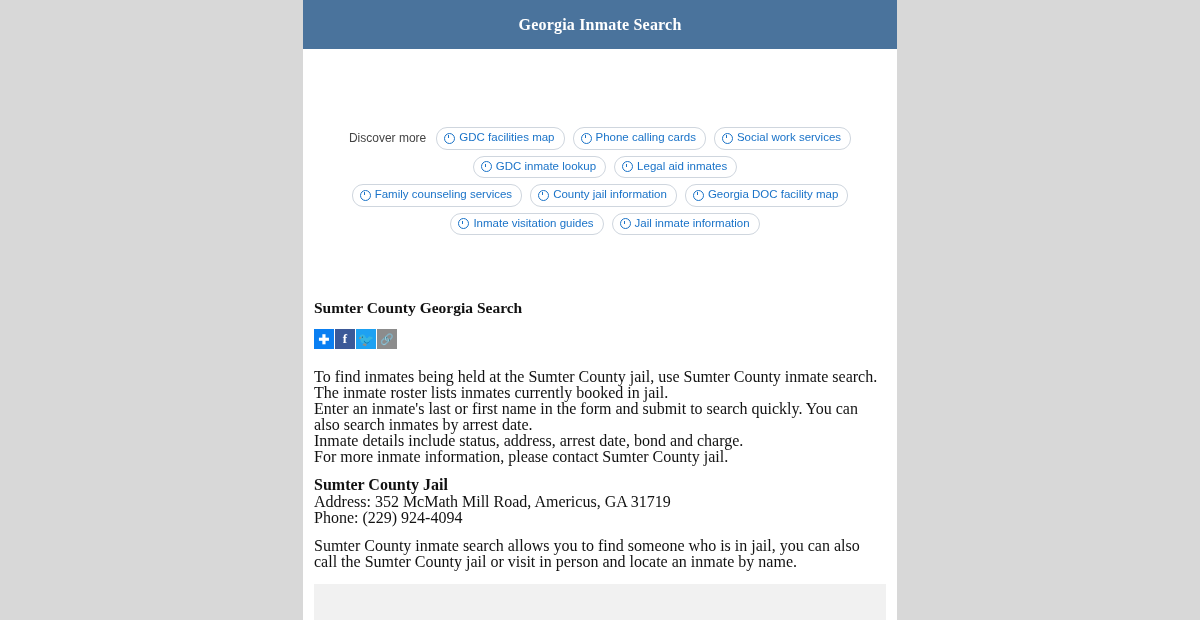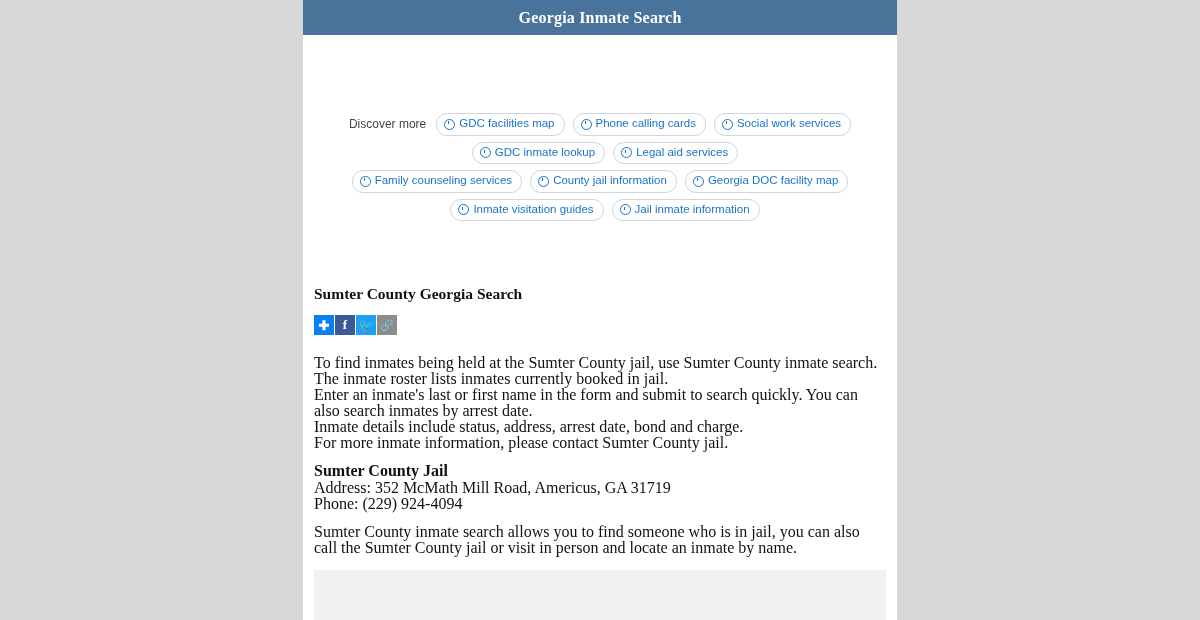--- a/index.html
+++ b/index.html
@@ -15,21 +15,21 @@
   }
   .page {
     position: absolute;
     left: 303px;
     top: 0;
     width: 594px;
     min-height: 620px;
     background: #ffffff;
   }
   .site-header {
-    height: 35px;
+    height: 49px;
     background: #4a739c;
     color: #ffffff;
     display: flex;
     align-items: center;
     justify-content: center;
     font-family: "Liberation Serif", serif;
     font-weight: bold;
     font-size: 16px;
     letter-spacing: 0.2px;
   }
@@ -193,21 +193,21 @@
       <span class="chip">
         <span class="chip-icon"></span>
         <span>Social work services</span>
       </span>
       <span class="chip">
         <span class="chip-icon"></span>
         <span>GDC inmate lookup</span>
       </span>
       <span class="chip overflow-right">
         <span class="chip-icon"></span>
-        <span>Legal aid services</span>
+        <span>Legal aid inmates</span>
       </span>
     </div>
     <div class="discover-row row2">
       <span class="chip">
         <span class="chip-icon"></span>
         <span>Family counseling services</span>
       </span>
       <span class="chip">
         <span class="chip-icon"></span>
         <span>County jail information</span>

